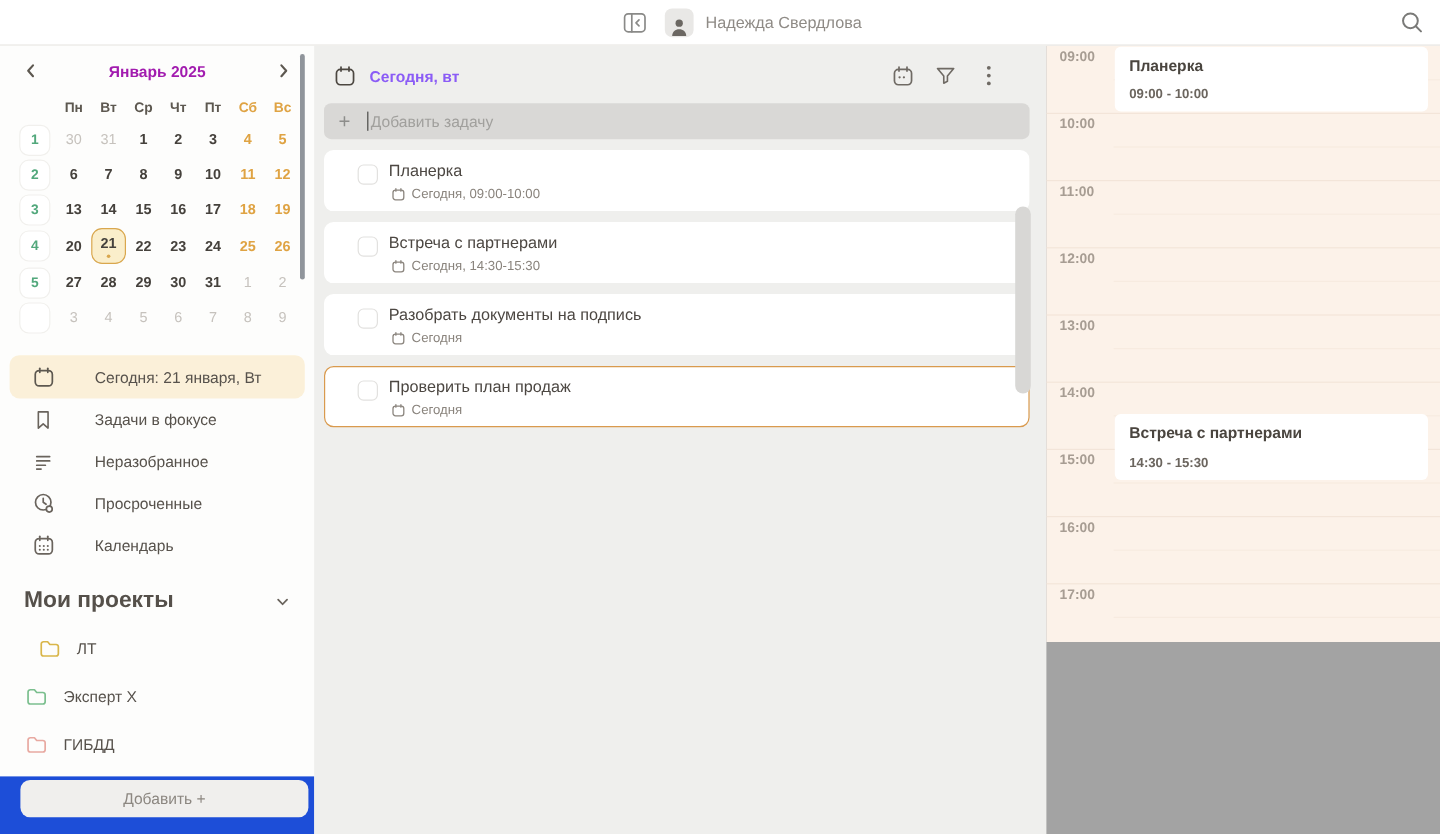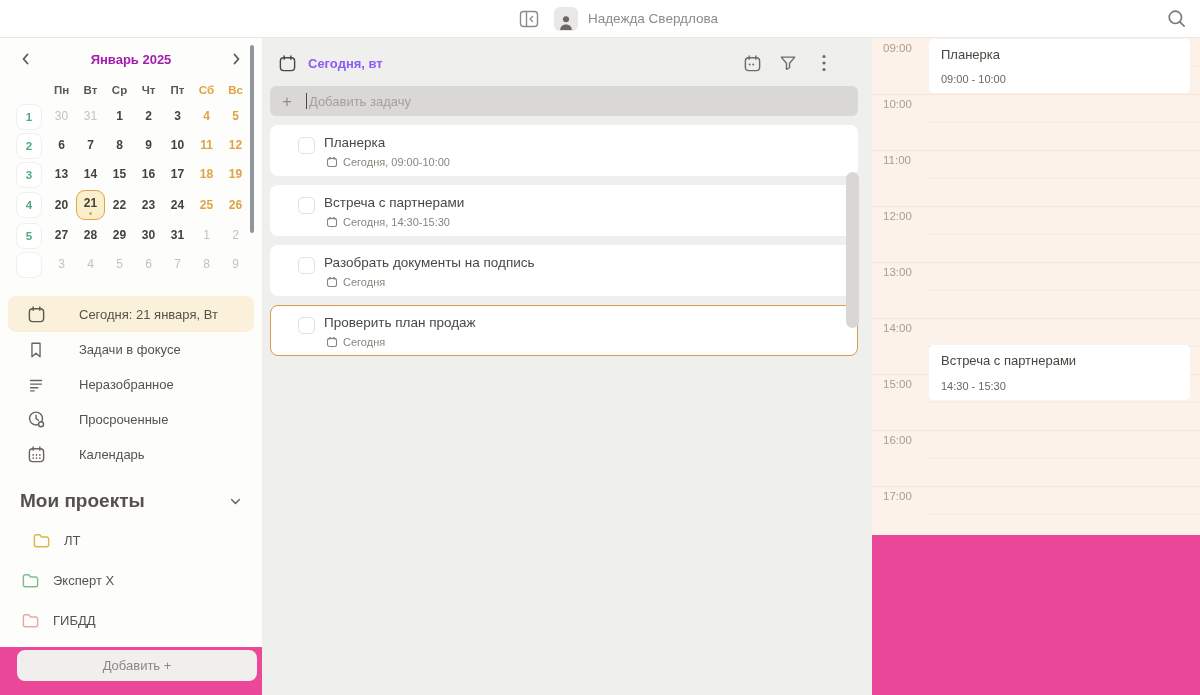--- a/index.html
+++ b/index.html
@@ -31,21 +31,21 @@
 
   .menu { margin-top:18px; }
   .menu-item { display:flex; align-items:center; height:35px; padding-left:18px; margin:0 8px; border-radius:8px; font-size:13px; color:#57524c; cursor:pointer;gap:20px; }
   .menu-item.active { background:#fbf0d9; height:36px; }
   .menu-item .mi-icon { width:20px; height:20px; margin-right:13px; display:flex; align-items:center; justify-content:center; color:#6a645d; }
   .section-header { display:flex; align-items:center; justify-content:space-between; padding:0 20px 0 20px; margin-top:18px; font-size:19px; font-weight:bold; color:#55504a; }
   .section-header .chev { color:#6a645d; cursor:pointer; }
   .project-item { display:flex; align-items:center; height:40px; padding-left:20px; font-size:13px; color:#57524c; cursor:pointer; }
   .project-item .pi-icon { width:20px; height:20px; margin-right:13px; display:flex; align-items:center; justify-content:center; }
   .boards-header { margin-top:6px; }
-  .sidebar-bottom { position:absolute; left:0; bottom:0; width:262px; height:48px; background:#ec4899; display:flex; align-items:flex-start; justify-content:center;padding-left:12px; }
+  .sidebar-bottom { position:absolute; left:0; bottom:0; width:262px; height:48px; background:#1d4ed8; display:flex; align-items:flex-start; justify-content:center;padding-left:12px; }
   .add-btn { margin-top:3px; width:240px; height:31px; background:#f0efed; border-radius:8px; border:none; font-family:"Liberation Sans",sans-serif; font-size:13px; color:#8c8781; cursor:pointer; }
 
   
   .main { position:absolute; left:262px; top:38px; width:610px; height:657px; background:#efefed; }
   .main-header { display:flex; align-items:center; height:44px; padding:6px 16px 0 16px; }
   .main-header .hd-icon { width:20px; height:20px; margin-right:10px; color:#55504a; display:flex; align-items:center; }
   .main-title { font-size:13px; font-weight:bold; color:#8b5cf6; }
   .header-actions { margin-left:auto; display:flex; align-items:center; gap:16px; padding-right:22px; }
   .header-actions .act { width:20px; height:20px; color:#6f6a64; display:flex; align-items:center; justify-content:center; cursor:pointer; }
   .add-task-bar { position:relative; margin:4px 14px 0 8px; height:30px; background:#d9d8d6; border-radius:6px; display:flex; align-items:center; cursor:text; }
@@ -55,21 +55,21 @@
   .task-card { position:relative; margin:9px 14px 0 8px; height:51px; background:#ffffff; border-radius:8px; border:1.5px solid transparent; cursor:pointer; }
   .task-card.selected { border-color:#d99a4e; }
   .task-card:first-of-type { margin-top:10px; }
   .checkbox { position:absolute; left:27px; top:11px; width:17px; height:17px; border:1.4px solid #e2e1df; border-radius:5px; background:#fff; cursor:pointer; }
   .task-title { position:absolute; left:53px; top:9px; font-size:13.5px; color:#4c4742; }
   .task-meta { position:absolute; left:55px; top:30px; display:flex; align-items:center; gap:5px; font-size:11px; color:#8a847d; }
   .task-meta .tm-icon { width:12px; height:12px; color:#8a847d; display:flex; }
   .main-scrollbar { position:absolute; left:584px; top:134px; width:13px; height:156px; background:#d8d7d5; border-radius:7px; }
 
   
-  .rightpanel { position:absolute; left:872px; top:38px; width:328px; height:657px; background:#ec4899; }
+  .rightpanel { position:absolute; left:872px; top:38px; width:328px; height:657px; background:#a3a3a3;font-weight:bold; }
   .tl-body { position:relative; width:328px; height:497px; background:#fcf2e9; overflow:hidden; }
   .tl-hour-line { position:absolute; left:0; right:0; height:1px; background:#f3e5d9; }
   .tl-half-line { position:absolute; left:56px; right:0; height:1px; background:#f7ebe0; }
   .tl-label { position:absolute; left:11px; font-size:11.5px; color:#a79d93; }
   .tl-event { position:absolute; left:57px; right:10px; background:#ffffff; border-radius:5px; padding:8px 12px; display:flex; flex-direction:column; justify-content:space-between; cursor:pointer; }
   .tl-ev-title { font-size:13px; color:#4a453f; }
   .tl-ev-time { font-size:11px; color:#6b655e; }
 
   svg { display:block; }
 </style>

